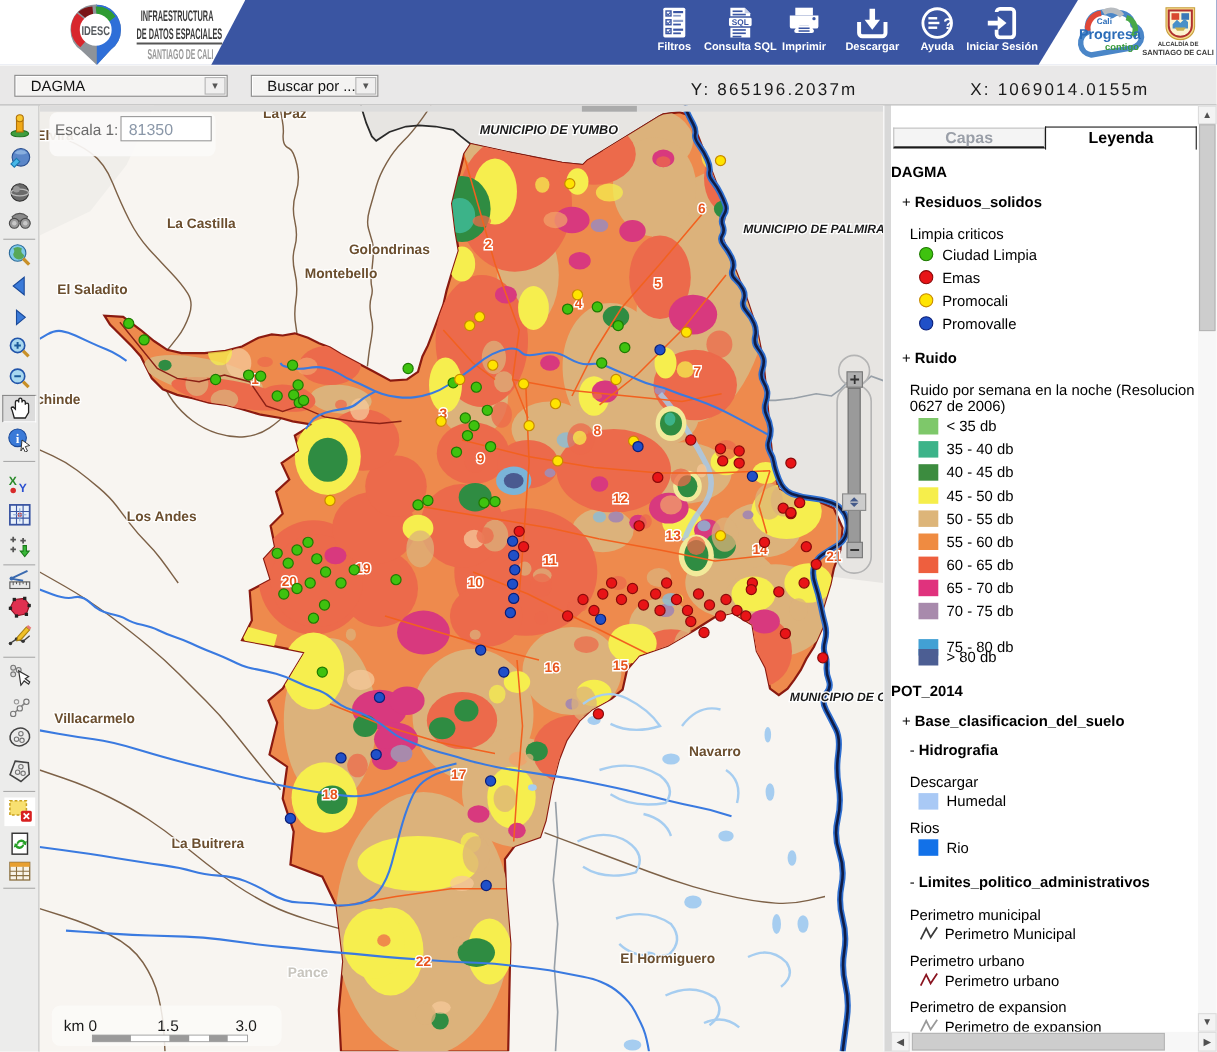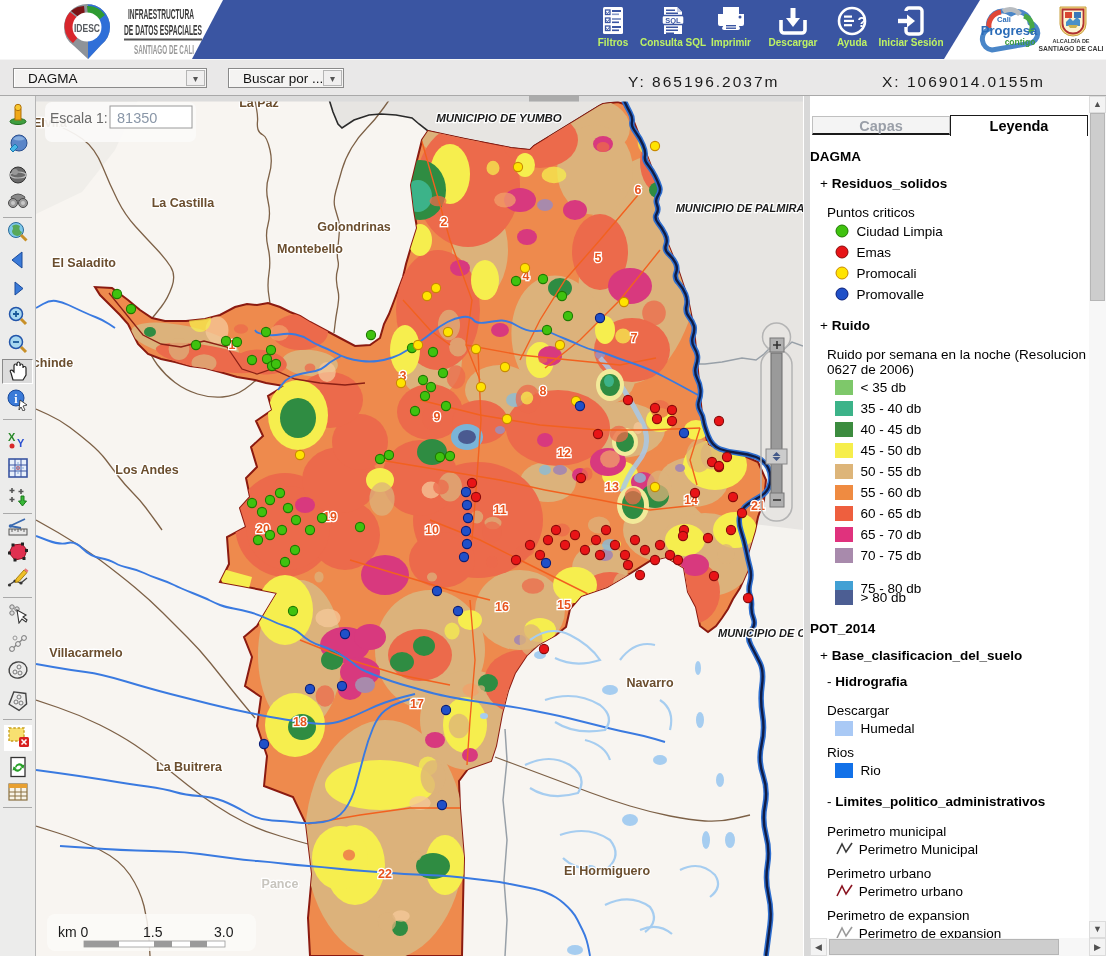--- a/index.html
+++ b/index.html
@@ -1,20 +1,20 @@
 <!DOCTYPE html>
 <html><head>
 <meta charset="utf-8">
 <style>
 html,body{margin:0;padding:0;width:1106px;height:956px;overflow:hidden;font-family:"Liberation Sans",sans-serif;background:#fff;}
 *{box-sizing:border-box;}
 #hdr{position:absolute;left:0;top:0;width:1106px;height:59px;background:#3a55a2;}
 #hdr .wwL{position:absolute;left:0;top:0;width:228px;height:59px;background:#fff;clip-path:polygon(0 0,223px 0,192px 59px,0 59px);}
 #hdr .wwR{position:absolute;left:944px;top:0;width:162px;height:59px;background:#fff;clip-path:polygon(36px 0,162px 0,162px 59px,0 59px);}
-.hicon{position:absolute;top:6px;width:84px;text-align:center;color:#bef264;}
+.hicon{position:absolute;top:6px;width:84px;text-align:center;color:#ffffff;}
 .hicon .lbl{font-size:10px;font-weight:bold;margin-top:1px;white-space:nowrap;}
 #bar2{position:absolute;left:0;top:59px;width:1106px;height:37px;background:#e9e8e8;border-top:1px solid #f5f5f5;border-bottom:1px solid #a9a9a9;}
 .sel{position:absolute;top:8px;height:20px;background:#f4f3f2;border:1px solid #8a8a8a;box-shadow:inset 1px 1px 0 #fff;font-size:13.5px;color:#111;padding:2px 0 0 14px;}
 .sel .arr{position:absolute;right:1px;top:1px;bottom:1px;width:19px;background:#f0efef;border:1px solid #b5b5b5;text-align:center;color:#555;font-size:10px;line-height:16px;}
 #coords{position:absolute;left:0;top:13px;width:1106px;font-size:15.5px;color:#1a1a1a;letter-spacing:2.0px;}
 #ltb{position:absolute;left:0;top:96px;width:36px;height:860px;background:#ececeb;border-right:1px solid #b5b5b5;}
 .tbi{position:absolute;left:7px;width:22px;height:22px;}
 .tbsep{position:absolute;left:3px;width:29px;height:1px;background:#aaa;}
 #map{position:absolute;left:36px;top:96px;width:767px;height:860px;background:#f7f5f1;overflow:hidden;}
 #divider{position:absolute;left:803px;top:96px;width:7px;height:860px;background:#d8d8d8;border-left:1px solid #fff;}
@@ -754,21 +754,21 @@
 <rect x="154" y="941" width="18" height="6" fill="#9a9a9a"></rect>
 <rect x="190" y="941" width="17" height="6" fill="#9a9a9a"></rect>
 </g>
 </svg></div>
 <div id="divider"></div>
 <div id="panel">
     <div style="position:absolute;left:2px;top:20px;width:138px;height:19px;background:#f4f4f4;border:1px solid #c0c0c0;border-bottom:2px solid #1a1a1a;text-align:center;font-weight:bold;font-size:14.5px;color:#9a9fa8;padding-top:1px;">Capas</div>
 <div style="position:absolute;left:140px;top:19px;width:138px;height:21px;background:#fff;border:1.5px solid #1a1a1a;border-bottom:none;text-align:center;font-weight:bold;font-size:14.5px;color:#000;padding-top:2px;">Leyenda</div>
     <div style="position:absolute;left:0px;top:53px;white-space:nowrap;" class=""><span class="pb">DAGMA</span></div>
     <div style="position:absolute;left:10px;top:80px;white-space:nowrap;" class="">+ <span class="pb">Residuos_solidos</span></div>
-    <div style="position:absolute;left:17px;top:109px;white-space:nowrap;" class="">Puntos criticos</div>
+    <div style="position:absolute;left:17px;top:109px;white-space:nowrap;" class="">Limpia criticos</div>
     <div style="position:absolute;left:25px;top:128px;white-space:nowrap;" class=""><svg width="14" height="14" style="vertical-align:-2px">
         <circle cx="7" cy="7" r="6" fill="#3fc20f" stroke="#1e7a00" stroke-width="1"></circle>
       </svg>&nbsp;&nbsp;Ciudad Limpia</div>
     <div style="position:absolute;left:25px;top:149px;white-space:nowrap;" class=""><svg width="14" height="14" style="vertical-align:-2px">
         <circle cx="7" cy="7" r="6" fill="#e81417" stroke="#8a0a0a" stroke-width="1"></circle>
       </svg>&nbsp;&nbsp;Emas</div>
     <div style="position:absolute;left:25px;top:170px;white-space:nowrap;" class=""><svg width="14" height="14" style="vertical-align:-2px">
         <circle cx="7" cy="7" r="6" fill="#ffe400" stroke="#c88a00" stroke-width="1"></circle>
       </svg>&nbsp;&nbsp;Promocali</div>
     <div style="position:absolute;left:25px;top:191px;white-space:nowrap;" class=""><svg width="14" height="14" style="vertical-align:-2px">

